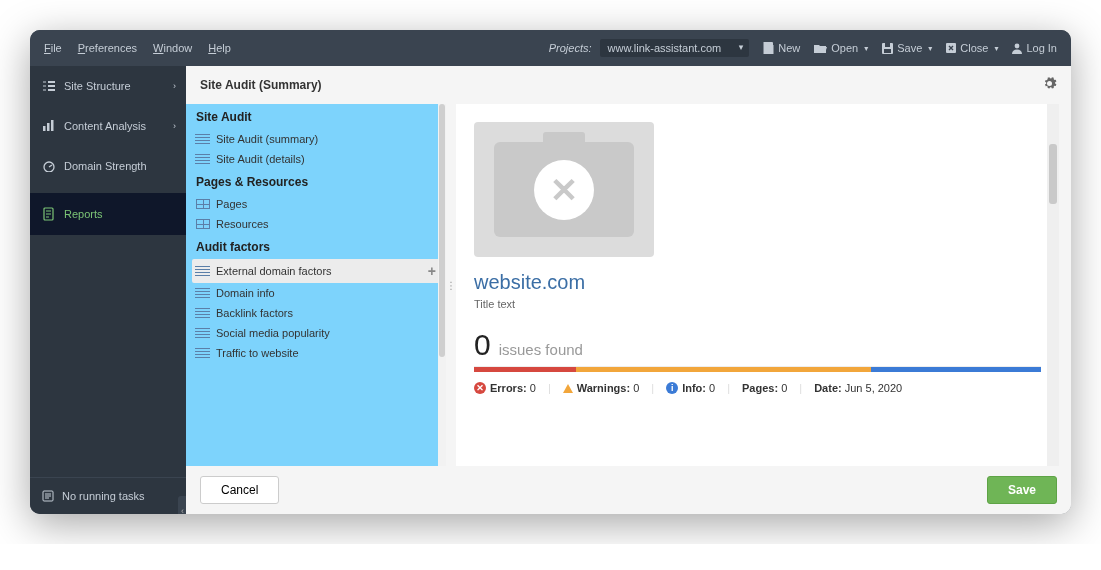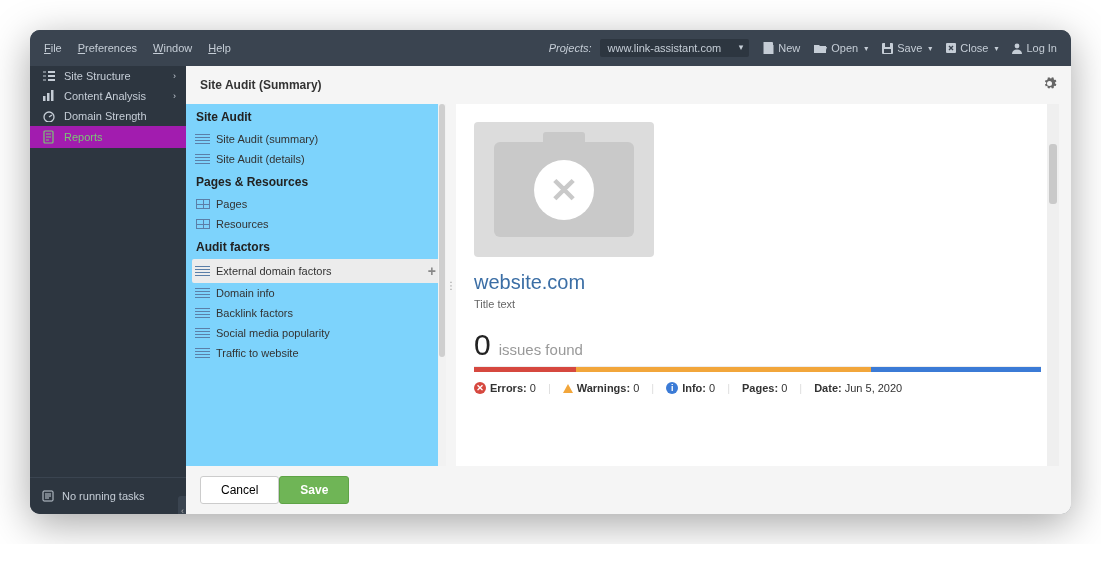--- a/index.html
+++ b/index.html
@@ -9,22 +9,22 @@
 .menubar .menu-item { margin-right: 16px; cursor: pointer; }
 .menubar .spacer { flex: 1; }
 .menubar .projects-label { color: #c5cdd6; margin-right: 8px; font-style: italic; }
 .menubar .project-select { background: #2d3640; color: #c5cdd6; padding: 3px 28px 3px 8px; border-radius: 2px; position: relative; font-size: 11px; cursor: pointer; margin-right: 14px; }
 .menubar .project-select::after { content: '▾'; position: absolute; right: 6px; font-size: 9px; }
 .menubar .tbtn { display: flex; align-items: center; margin-right: 14px; cursor: pointer; color: #c5cdd6; }
 .menubar .tbtn svg { margin-right: 4px; }
 .menubar .tbtn .chev { margin-left: 6px; font-size: 8px; }
 .body-row { flex: 1; display: flex; overflow: hidden; }
 .sidebar { width: 156px; background: #2d3640; color: #c5cdd6; display: flex; flex-direction: column; }
-.sidebar .nav-item { display: flex; align-items: center; padding: 4px 12px; font-size: 11px; cursor: pointer; position: relative; }
-.sidebar .nav-item.active { background: #a21caf; color: #7cc576; }
+.sidebar .nav-item { display: flex; align-items: center; padding: 14px 12px; font-size: 11px; cursor: pointer; position: relative; }
+.sidebar .nav-item.active { background: #0f172a; color: #7cc576; margin-top: 7px; }
 .sidebar .nav-item svg { margin-right: 8px; flex-shrink: 0; }
 .sidebar .nav-item .chev { position: absolute; right: 10px; font-size: 9px; }
 .sidebar .grow { flex: 1; }
 .sidebar .tasks-row { display: flex; align-items: center; padding: 12px; font-size: 11px; border-top: 1px solid #3a4450; }
 .sidebar .tasks-row svg { margin-right: 8px; }
 .sidebar .collapse-handle { position: absolute; right: -1px; top: 50%; width: 9px; height: 30px; background: #3a4450; border-radius: 3px 0 0 3px; color:#aaa; font-size:9px; display:flex; align-items:center; justify-content:center; }
 .main { flex: 1; background: #f5f5f5; display: flex; flex-direction: column; position: relative; }
 .main-header { display: flex; align-items: center; padding: 10px 14px; font-size: 12px; font-weight: bold; color: #333; }
 .main-header .gear { margin-left: auto; cursor: pointer; }
 .cols { flex: 1; display: flex; overflow: hidden; padding: 0 0 0 0; }
@@ -54,21 +54,21 @@
 .issues-row .found { color:#999; font-size:15px;}
 .bar { height:5px; display:flex; margin-top:0;}
 .bar .seg1 { flex: 0 0 18%; background:#d6483f;}
 .bar .seg2 { flex: 0 0 52%; background:#f2a63b;}
 .bar .seg3 { flex: 1; background:#3b7bd6;}
 .stats-row { display:flex; align-items:center; gap: 12px; margin-top: 10px; font-size:11px; color:#333; flex-wrap:wrap;}
 .stats-row .stat { display:flex; align-items:center; }
 .stats-row .sep { color:#ddd; }
 .stats-row .dot { width:12px; height:12px; border-radius:50%; display:inline-flex; align-items:center; justify-content:center; color:#fff; font-size:9px; font-weight:bold; margin-right:4px;}
 .stats-row .tri { width:0; height:0; border-left:5px solid transparent; border-right:5px solid transparent; border-bottom:9px solid #f2a63b; margin-right:4px; display:inline-block;}
-.footer-btns { padding: 10px 14px; display:flex; justify-content:flex-start; background:#f5f5f5;}
+.footer-btns { padding: 10px 14px; display:flex; justify-content:space-between; gap:10px; background:#f5f5f5;}
 .btn { padding: 6px 20px; font-size:12px; border-radius:3px; border:1px solid #ccc; background:#fff; cursor:pointer;}
 .btn.primary { background:#6fb556; border-color:#5ea346; color:#fff; font-weight:bold;}
 .vscroll { position:absolute; right:0; top:0; bottom:0; width:12px; background:#efefef;}
 .vscroll .thumb-s { position:absolute; left:2px; right:2px; top:40px; height:60px; background:#c9c9c9; border-radius:3px;}
 .left-scroll { position:absolute; right:0; top:0; bottom:0; width:8px; background:#f2f2f2;}
 .left-scroll .th { position:absolute; left:1px; right:1px; top:0; height:70%; background:#cfcfcf; border-radius:3px;}
 .underline-first::first-letter { text-decoration: underline; }
 </style>
 </head>
 <body>

